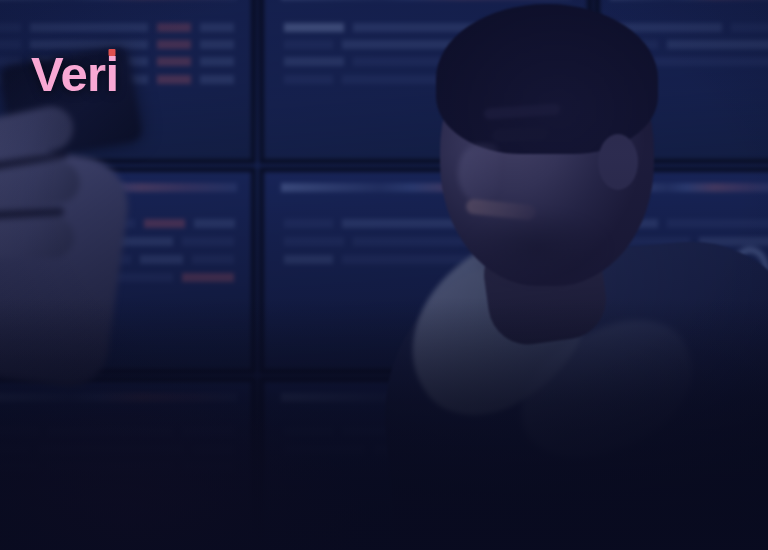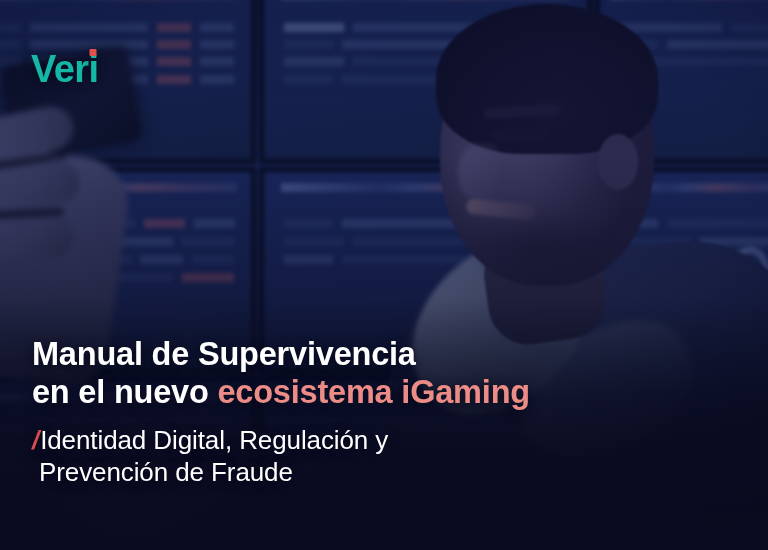--- a/index.html
+++ b/index.html
@@ -322,22 +322,22 @@
   .content {
     position: absolute;
     inset: 0;
   }
   .logo {
     position: absolute;
     left: 31px;
     top: 50px;
     display: flex;
     align-items: flex-start;
-    color: #14b8a6;
-    font-size: 38px;
+    color: #f9a8d4;
+    font-size: 49px;
     font-weight: bold;
     letter-spacing: -0.6px;
     line-height: 1;
     text-shadow: 0 1px 10px rgba(0,0,0,.55);
   }
   .logo .seg { display: inline-block; }
   .logo .i-wrap { position: relative; display: inline-block; }
   .logo-dot {
     position: absolute;
     top: -1px;
@@ -590,25 +590,15 @@
     <div class="grade-bottom"></div>
   </div>
 
   <div class="content">
 
     <div class="logo">
       <span class="seg">Ver</span>
         <span class="i-wrap"><span class="logo-dot"></span><span>i</span></span>
     </div>
 
-    <div class="headline-block">
-      <h1 class="headline">
-        <span>Manual de Supervivencia</span><br>
-        <span>en el nuevo </span><span class="accent">ecosistema iGaming</span>
-      </h1>
-      <p class="subtitle">
-        <span class="slash">/</span><span>Identidad Digital, Regulación y</span>
-        <span class="line2">Prevención de Fraude</span>
-      </p>
-    </div>
 
   </div>
 </div>
 
 </body></html>

